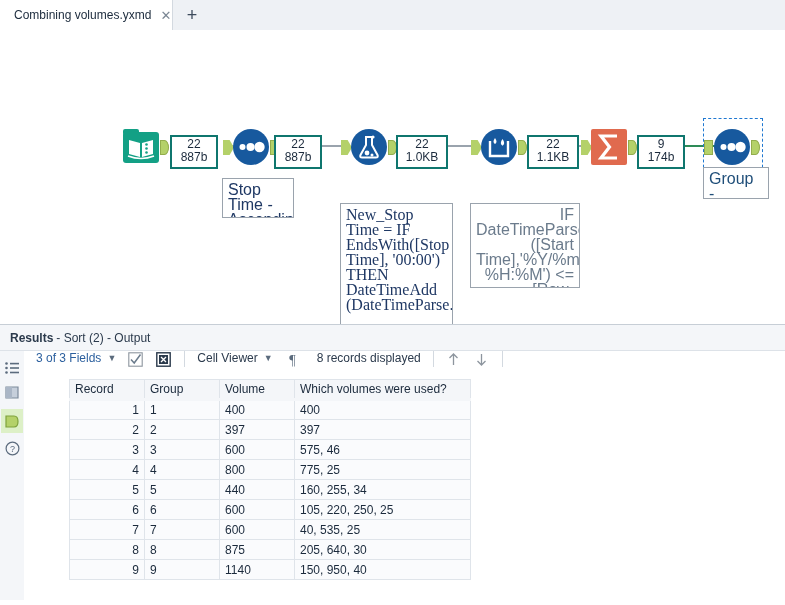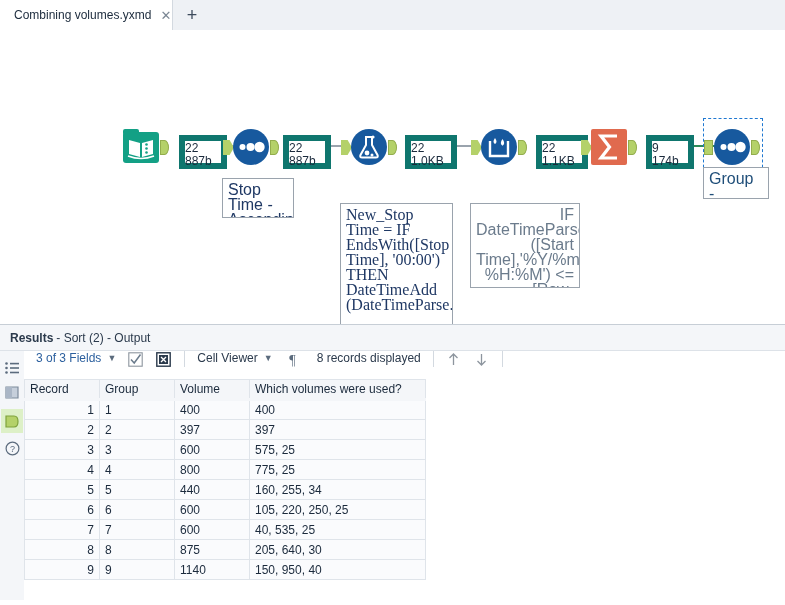--- a/index.html
+++ b/index.html
@@ -65,25 +65,24 @@
   }
 
   .wire {
     position: absolute; height: 2px; background: #9aa3ad; top: 18px;
   }
   .wire.green { background: #2e8b57; }
 
   
   .conn-label {
     position: absolute;
-    background: #ffffff; border: 6px solid #0f766e;
-    box-sizing: border-box;
+    background: #ffffff; border: 2px solid #0f766e;
+    text-align: center; box-sizing: border-box;
     padding: 1px 0 2px 0;
     line-height: 13px;
-    margin-left: 9px;
   }
   .conn-label span { display: block; font-size: 12px; color: #1b2a3c; }
 
   
   .annot {
     position: absolute;
     background: #ffffff; border: 1px solid #9aa3ad;
     box-sizing: border-box;
     padding: 3px 5px 3px 5px;
     font-size: 16px; line-height: 15px;
@@ -142,21 +141,21 @@
     display: flex; align-items: center; justify-content: center;
     cursor: pointer;
   }
 
   
   .grid {
     position: absolute; left: 24px; top: 54px;
     width: 761px; height: 221px; background: #ffffff;
     overflow: hidden;
   }
-  table.dg { border-collapse: collapse; table-layout: fixed; }
+  table.dg { border-collapse: collapse; table-layout: fixed; margin-left: 45px; }
   table.dg th, table.dg td {
     border: 1px solid #dfe4ea;
     font-size: 12px; color: #1b2a3c;
     height: 20px; padding: 0 5px;
     box-sizing: border-box;
     white-space: nowrap; overflow: hidden;
     background: #fafbfd;
   }
   table.dg th {
     font-weight: normal; text-align: left;
@@ -411,21 +410,21 @@
             <tr>
               <td class="num">2</td>
               <td>2</td>
               <td>397</td>
               <td>397</td>
             </tr>
             <tr>
               <td class="num">3</td>
               <td>3</td>
               <td>600</td>
-              <td>575, 25</td>
+              <td>575, 46</td>
             </tr>
             <tr>
               <td class="num">4</td>
               <td>4</td>
               <td>800</td>
               <td>775, 25</td>
             </tr>
             <tr>
               <td class="num">5</td>
               <td>5</td>

